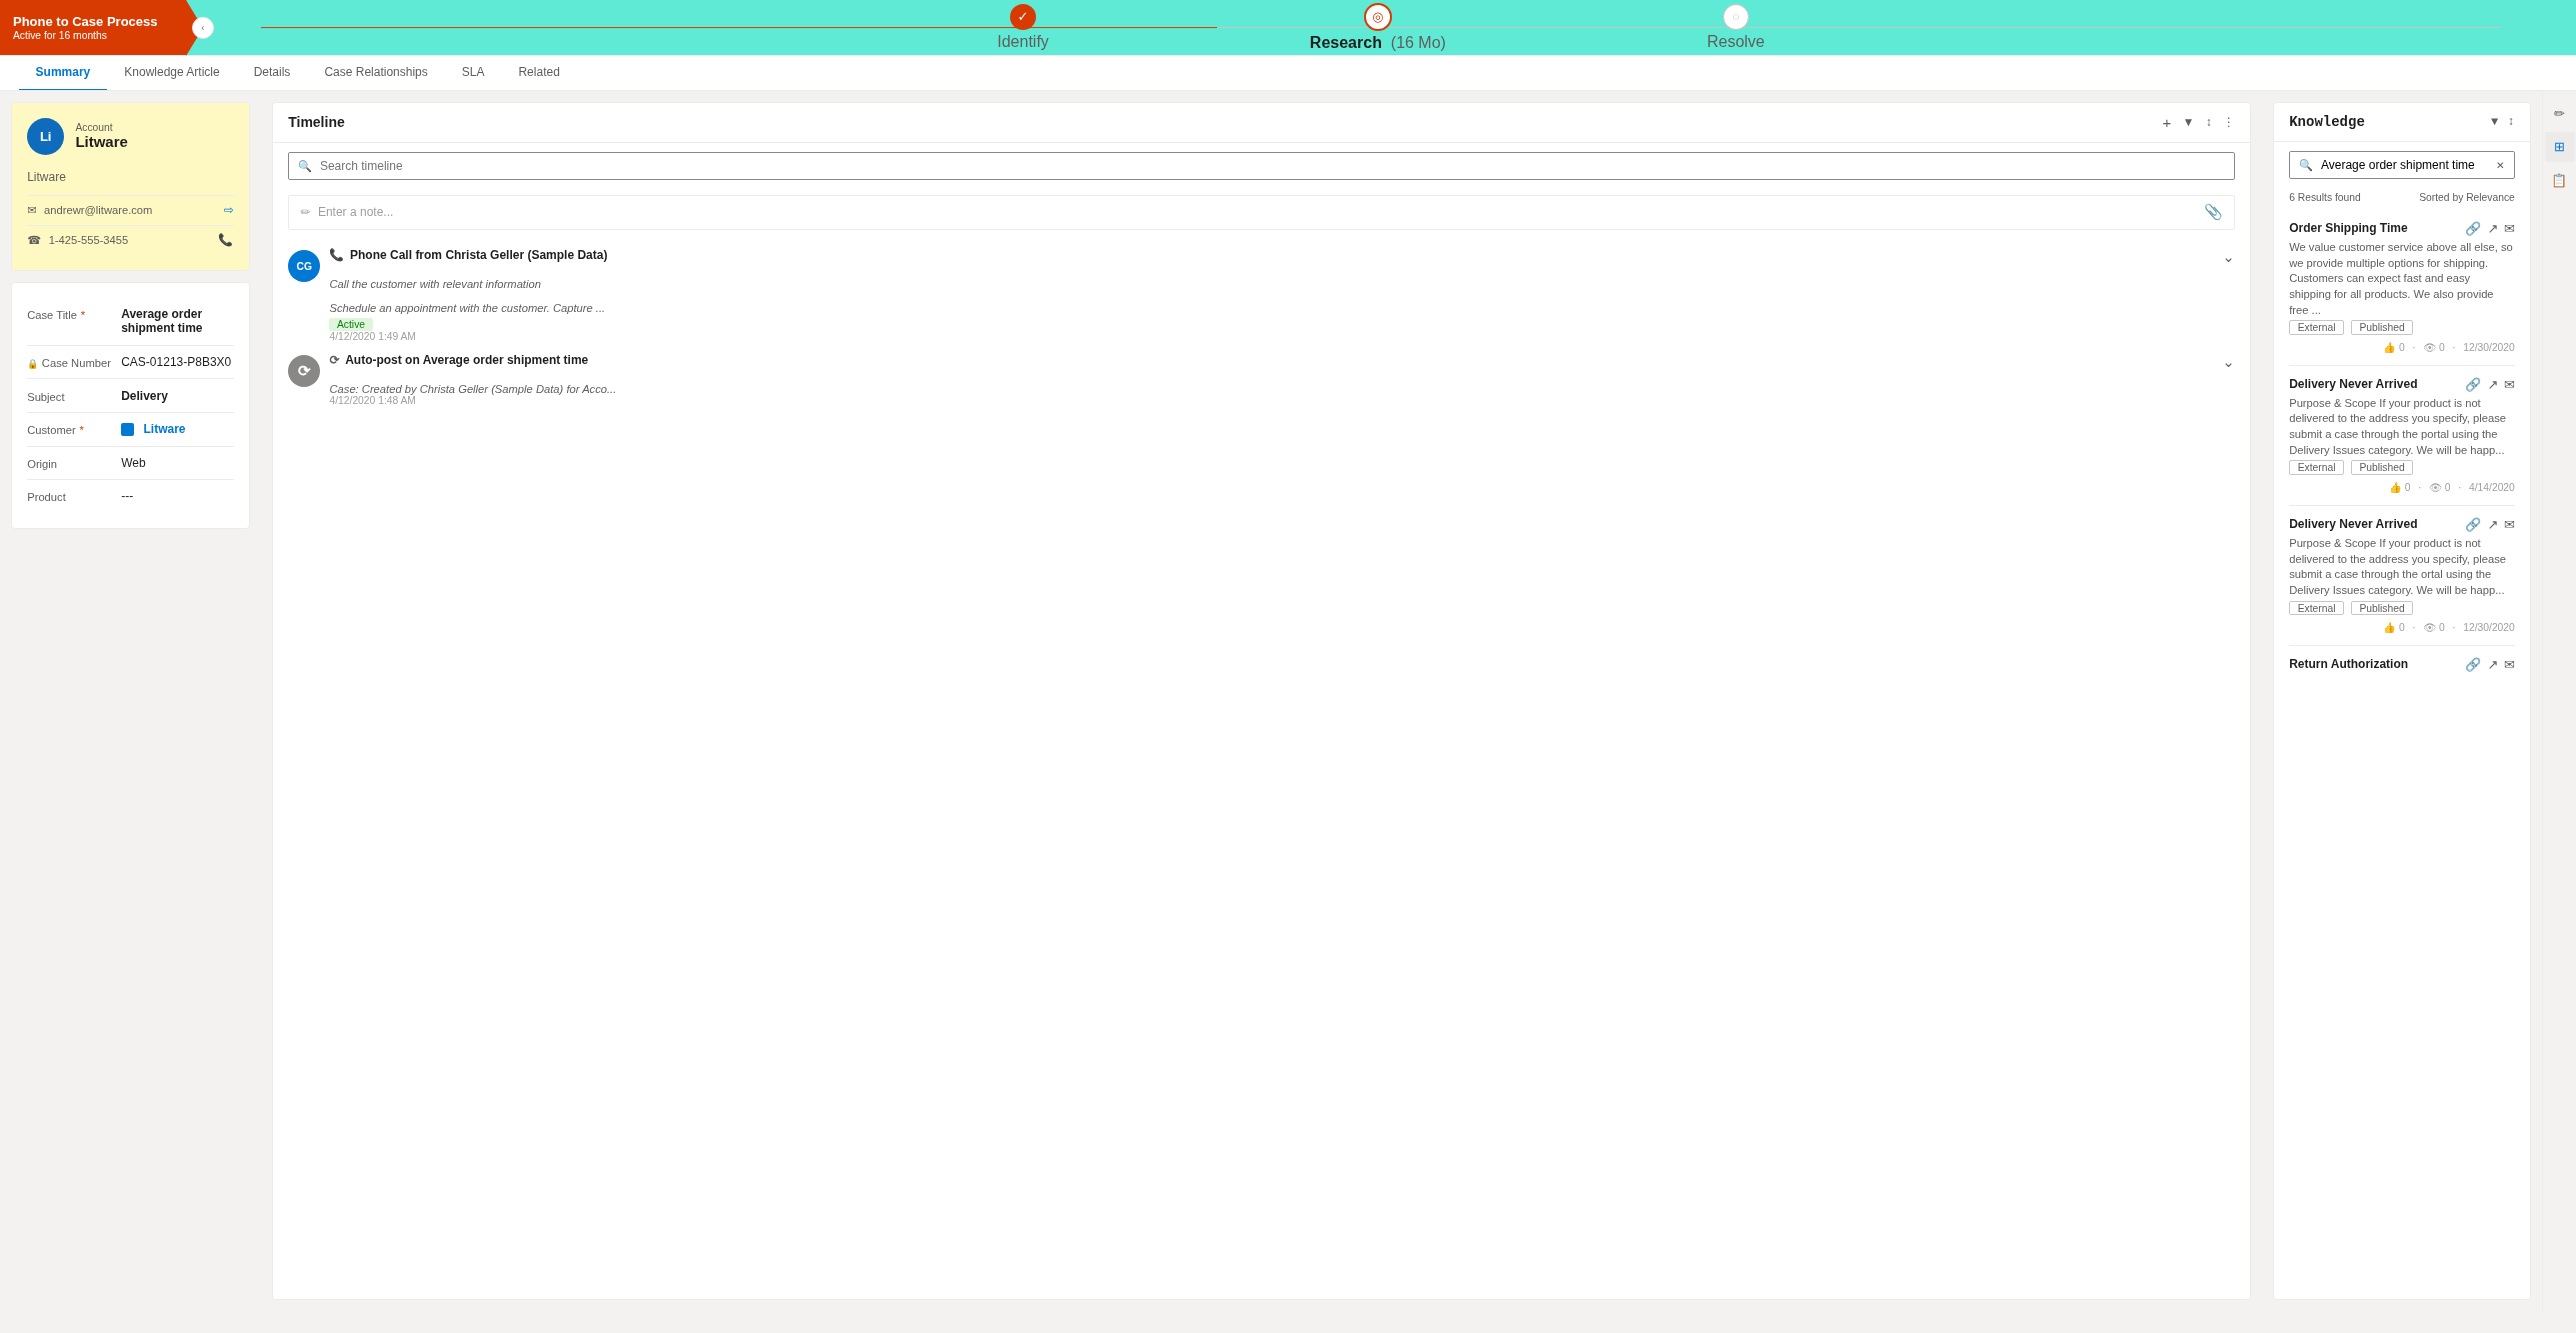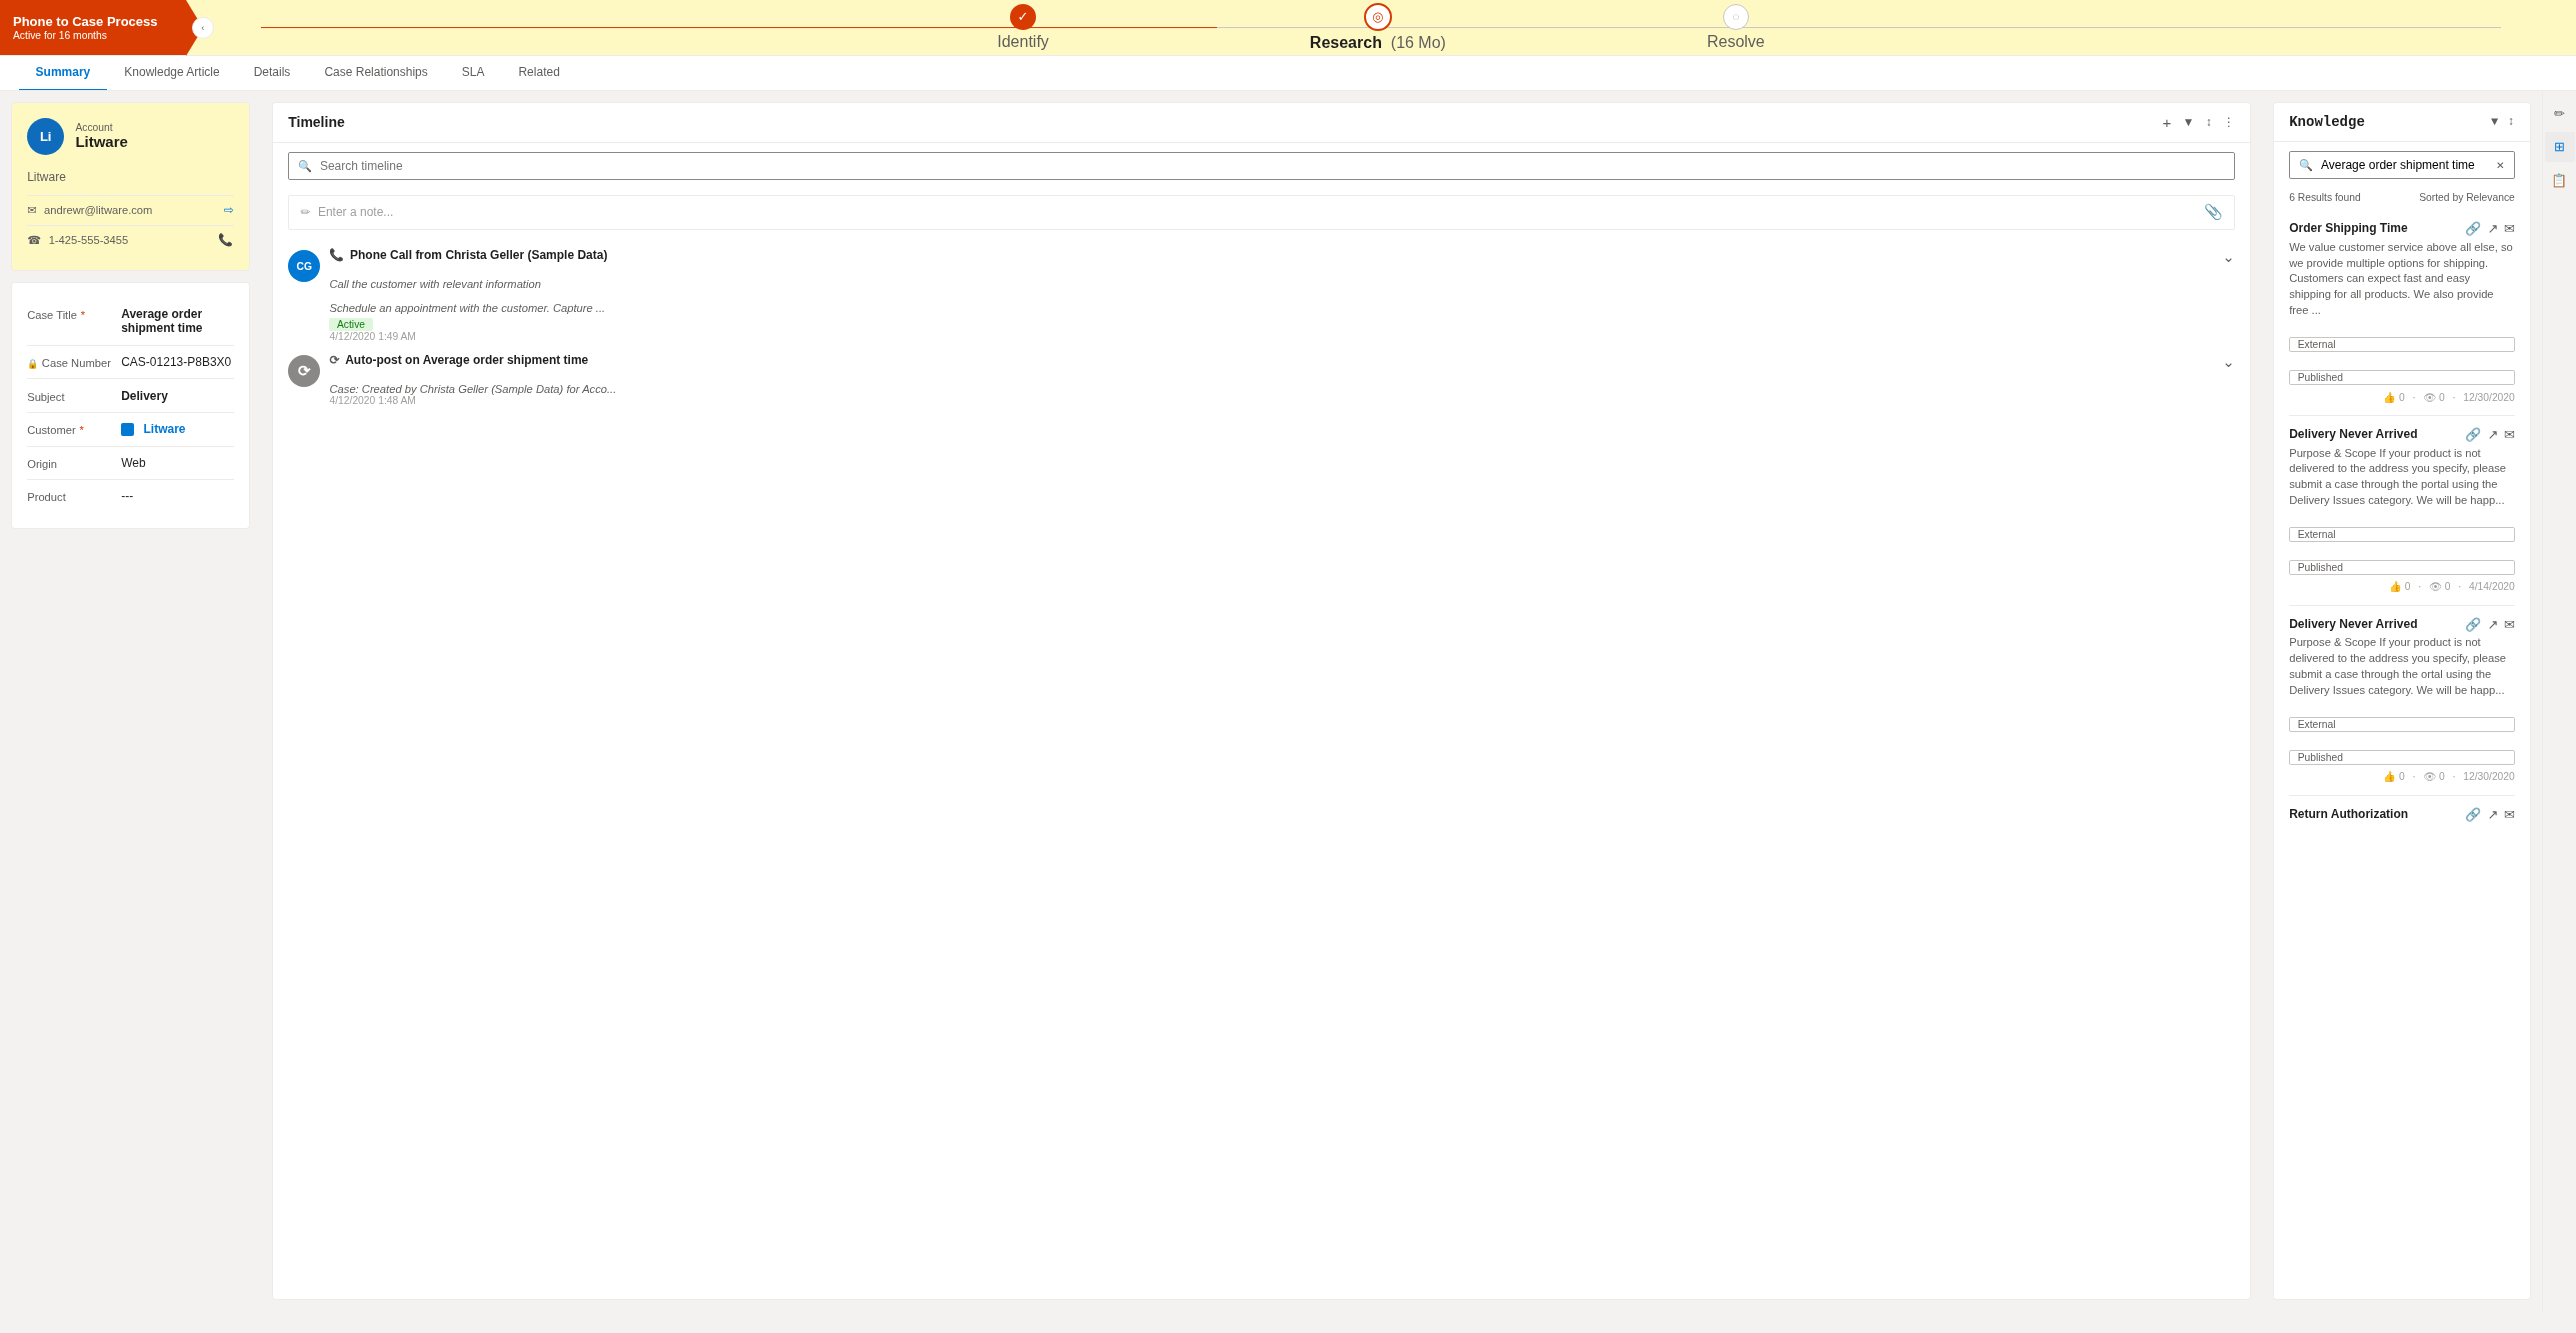--- a/index.html
+++ b/index.html
@@ -2,21 +2,21 @@
 <html style="font-size:15px"><head>
   <meta charset="utf-8">
   <style>
     * { box-sizing: border-box; margin: 0; padding: 0; }
     body { font-family: 'Segoe UI', sans-serif; font-size: 12px; background: #f3f2f1; color: #201f1e; overflow: hidden; }
 
     
     .process-bar {
       display: flex;
       align-items: center;
-      background: #fef9c3;
+      background: #5eead4;
       border-bottom: 0.9px solid #edebe9;
       height: 56px;
       position: relative;
     }
     .process-header {
       background: #d83b01;
       color: #fff;
       padding: 7.5px 13px;
       min-width: 186px;
       height: 100%;
@@ -360,21 +360,21 @@
     .knowledge-items { padding: 0 15px; display: flex; flex-direction: column; gap: 0; overflow-y: auto; }
     .knowledge-item {
       padding: 11.2px 0;
       border-bottom: 0.9px solid #edebe9;
     }
     .knowledge-item:last-child { border-bottom: none; }
     .ki-header { display: flex; align-items: flex-start; justify-content: space-between; }
     .ki-title { font-size: 12px; font-weight: 600; color: #201f1e; cursor: pointer; }
     .ki-actions { display: flex; gap: 5.6px; color: #605e5c; font-size: 13px; flex-shrink: 0; }
     .ki-body { font-size: 11.2px; color: #605e5c; margin-top: 3.7px; line-height: 1.4; }
-    .ki-tags { display: flex; gap: 18px; margin-top: 19px; flex-wrap: wrap; flex-direction: column; }
+    .ki-tags { display: flex; gap: 7px; margin-top: 2px; flex-wrap: wrap; }
     .ki-tag {
       padding: 0.9px 7.5px;
       border: 0.9px solid #c8c6c4;
       border-radius: 1.9px;
       font-size: 10.3px;
       color: #605e5c;
     }
     .ki-footer { display: flex; align-items: center; justify-content: flex-end; gap: 7.5px; margin-top: 5.6px; font-size: 10.3px; color: #a19f9d; }
     .ki-stat { display: flex; align-items: center; gap: 2.8px; }
 

